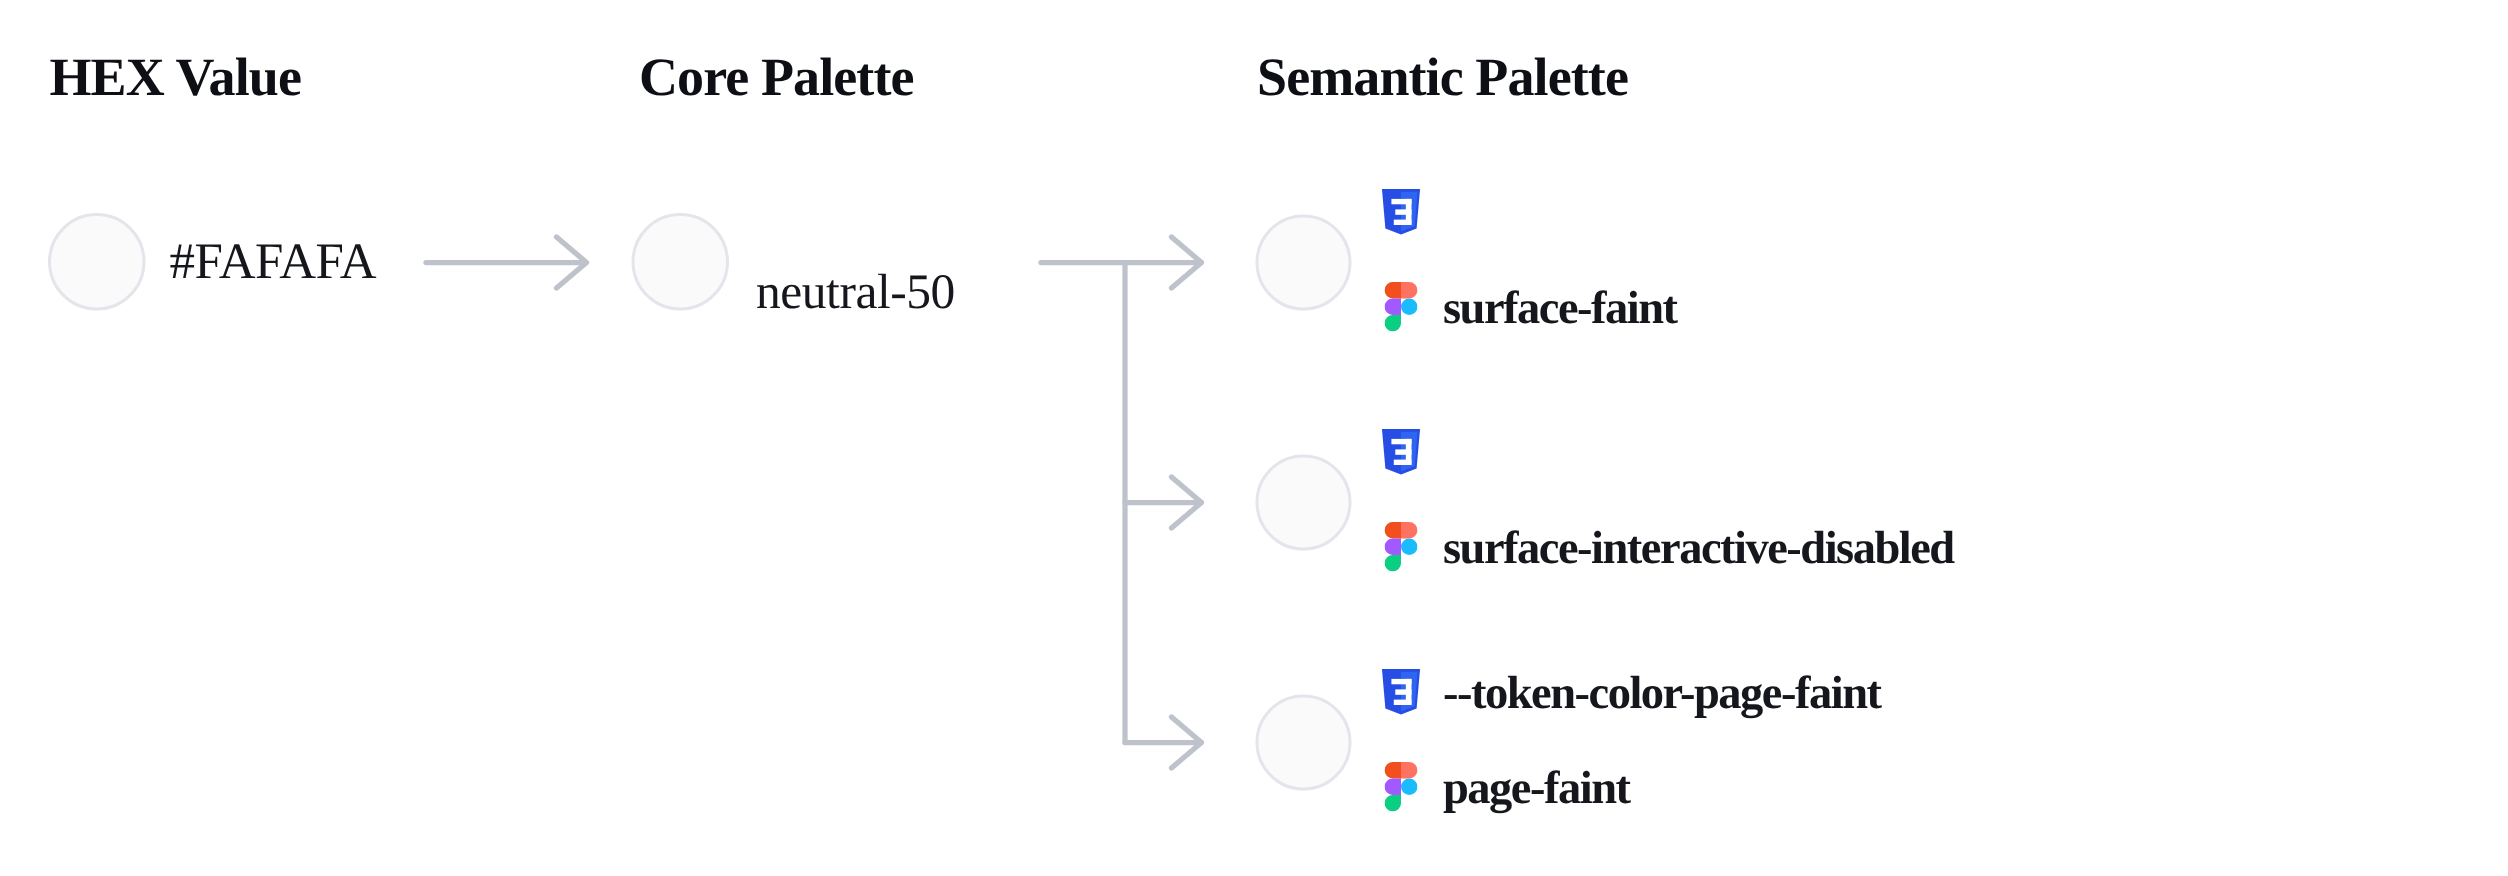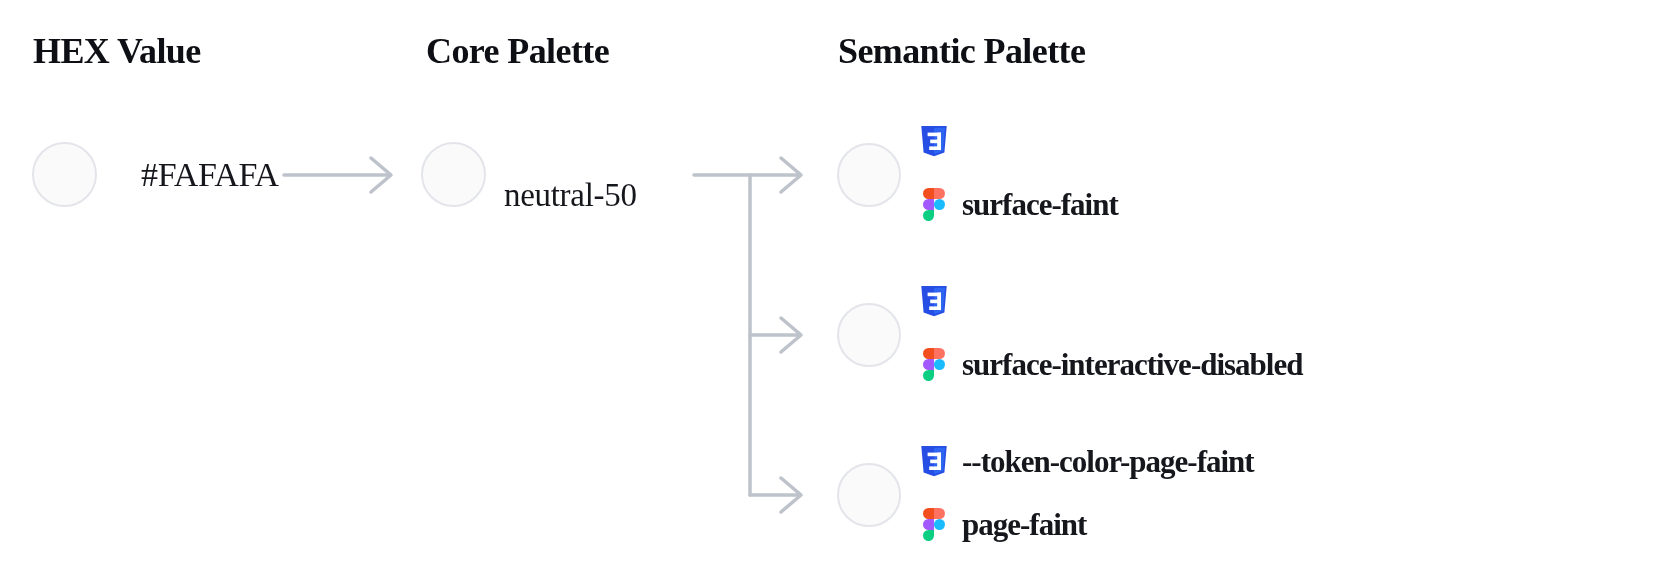--- a/index.html
+++ b/index.html
@@ -42,21 +42,21 @@
   .plain-label {
     position: absolute;
     height: 40px;
     line-height: 40px;
     font-size: 34px;
     font-weight: 400;
     letter-spacing: -0.3px;
     color: var(--label-text, #16181d);
     white-space: nowrap;
   }
-  .lbl-hex  { left: 113px; top: 155px; margin-left: 28px; }
+  .lbl-hex  { left: 113px; top: 155px; }
   .lbl-core { left: 504px; top: 155px; font-size: 33px; margin-top: 20px; }
 
   .token-label {
     position: absolute;
     left: 962px;
     height: 40px;
     line-height: 40px;
     font-size: 31px;
     font-weight: 700;
     letter-spacing: -1px;

